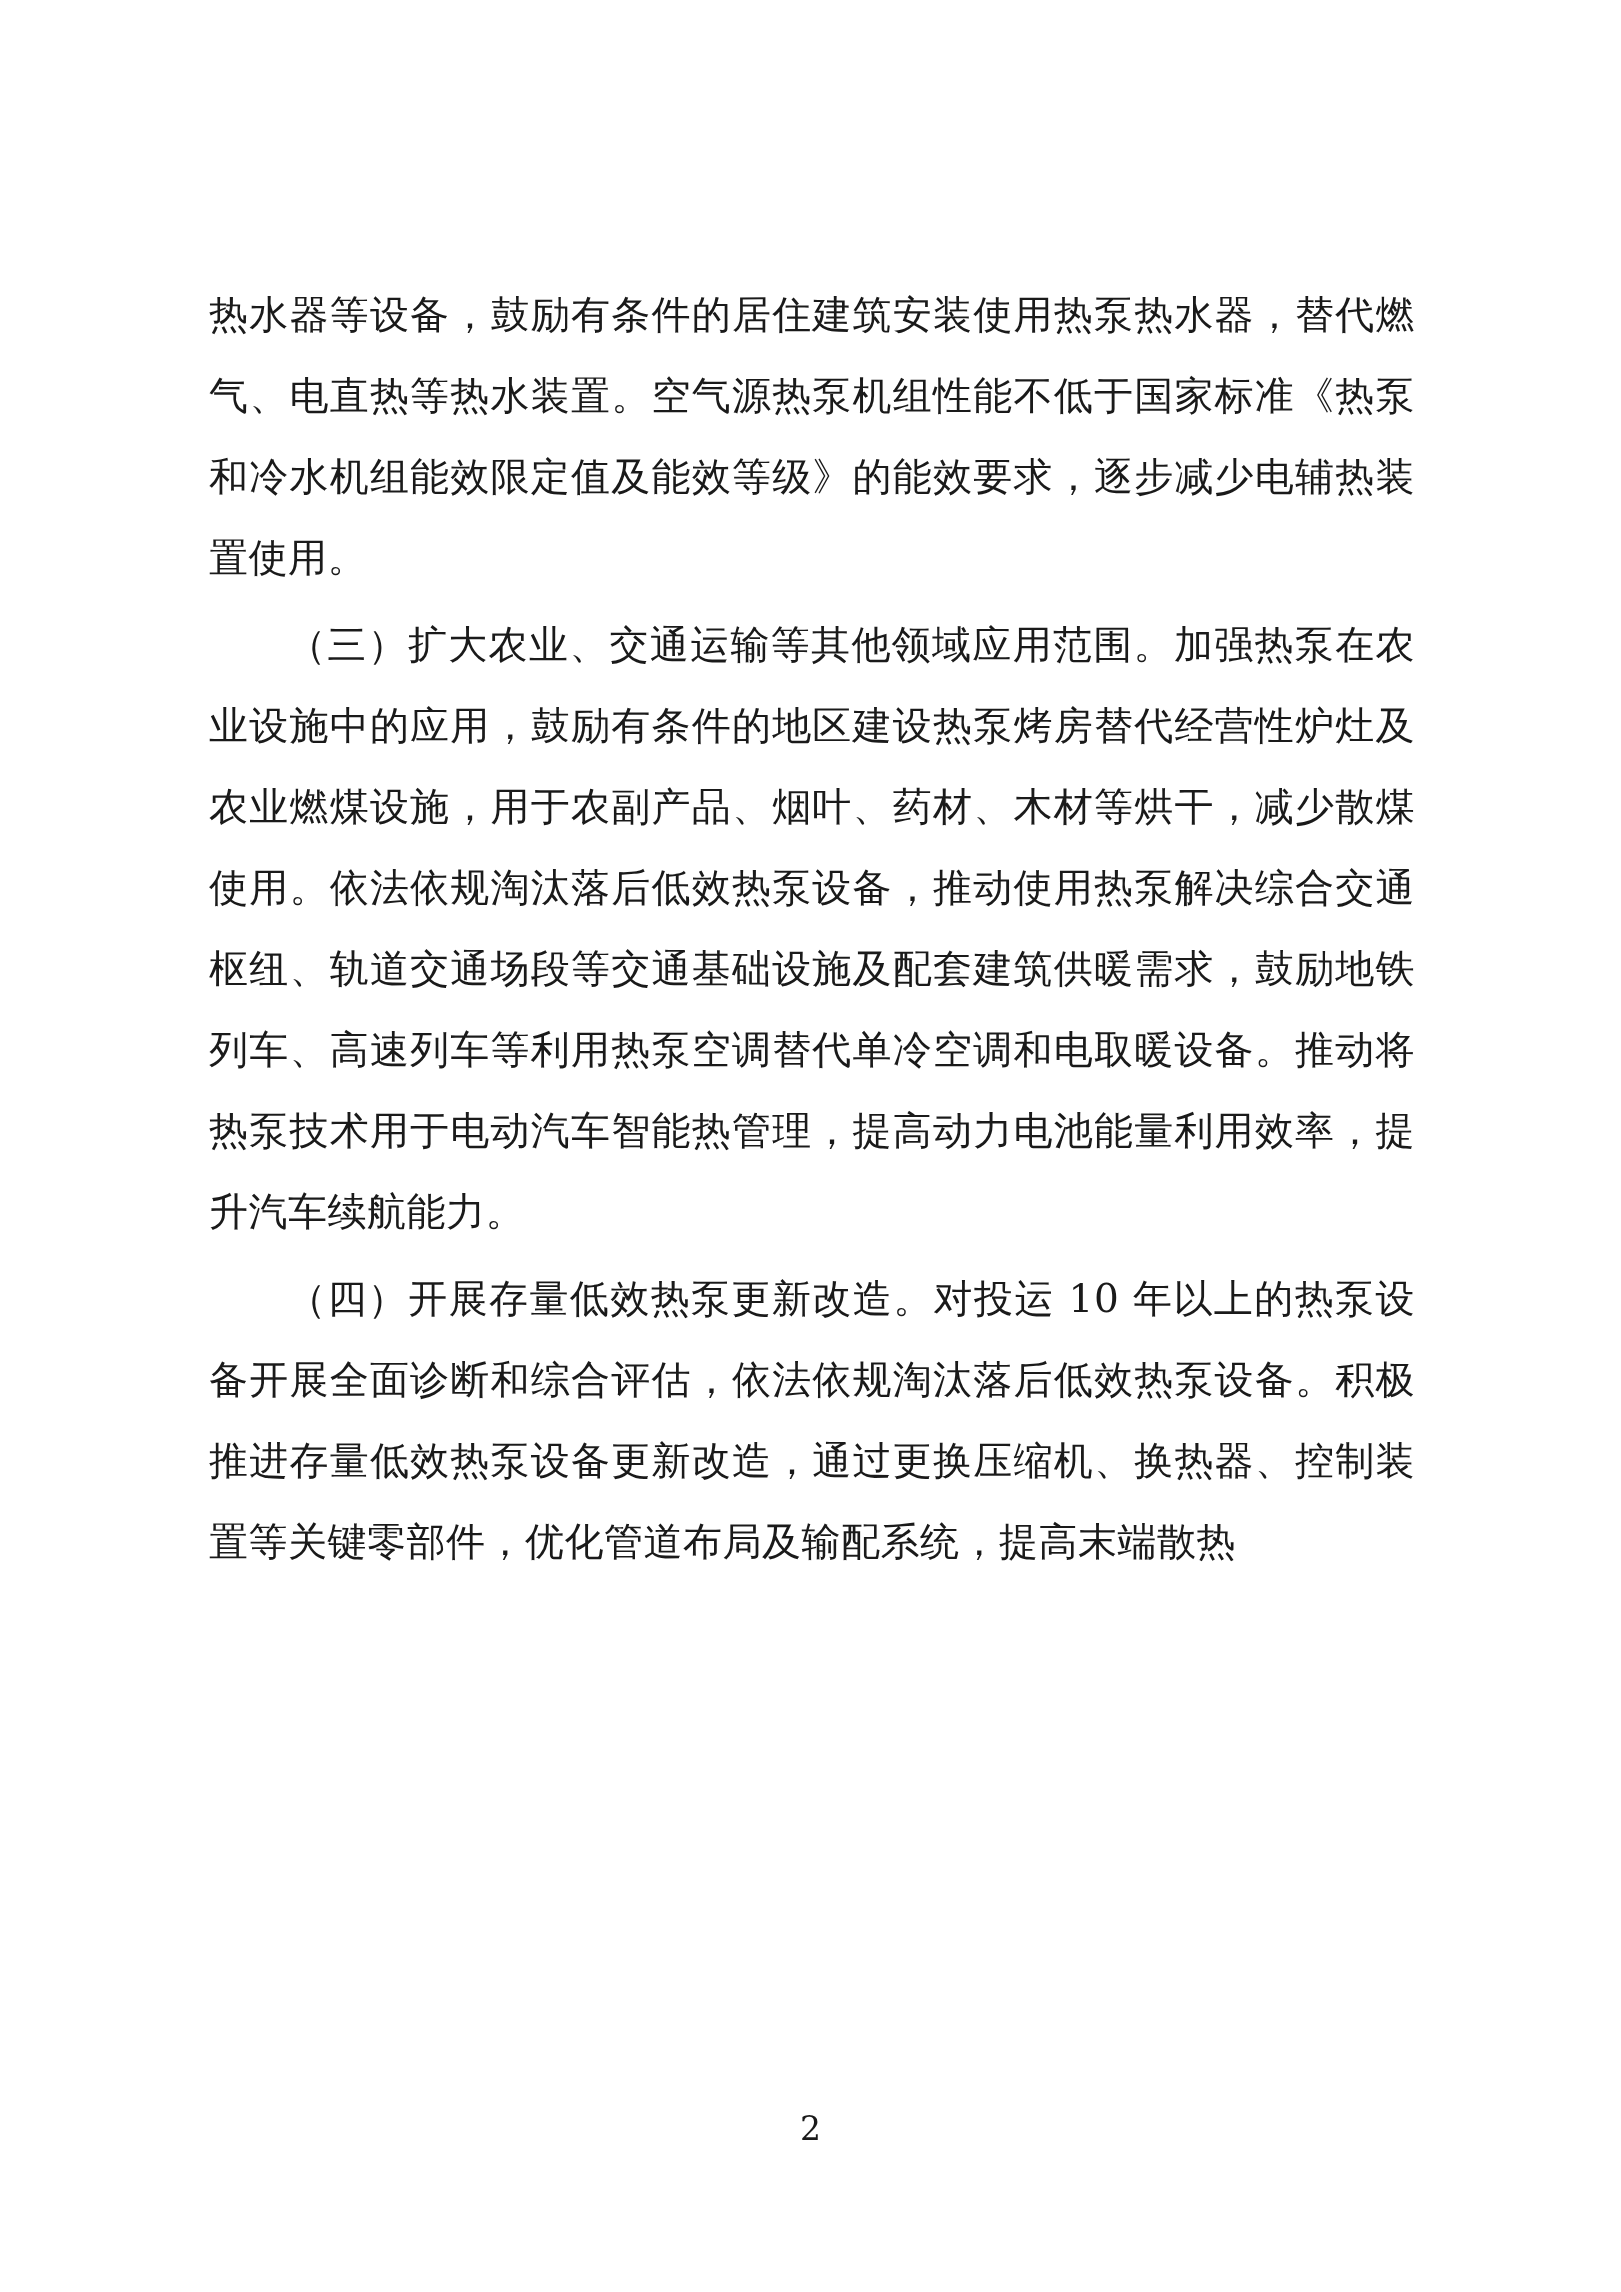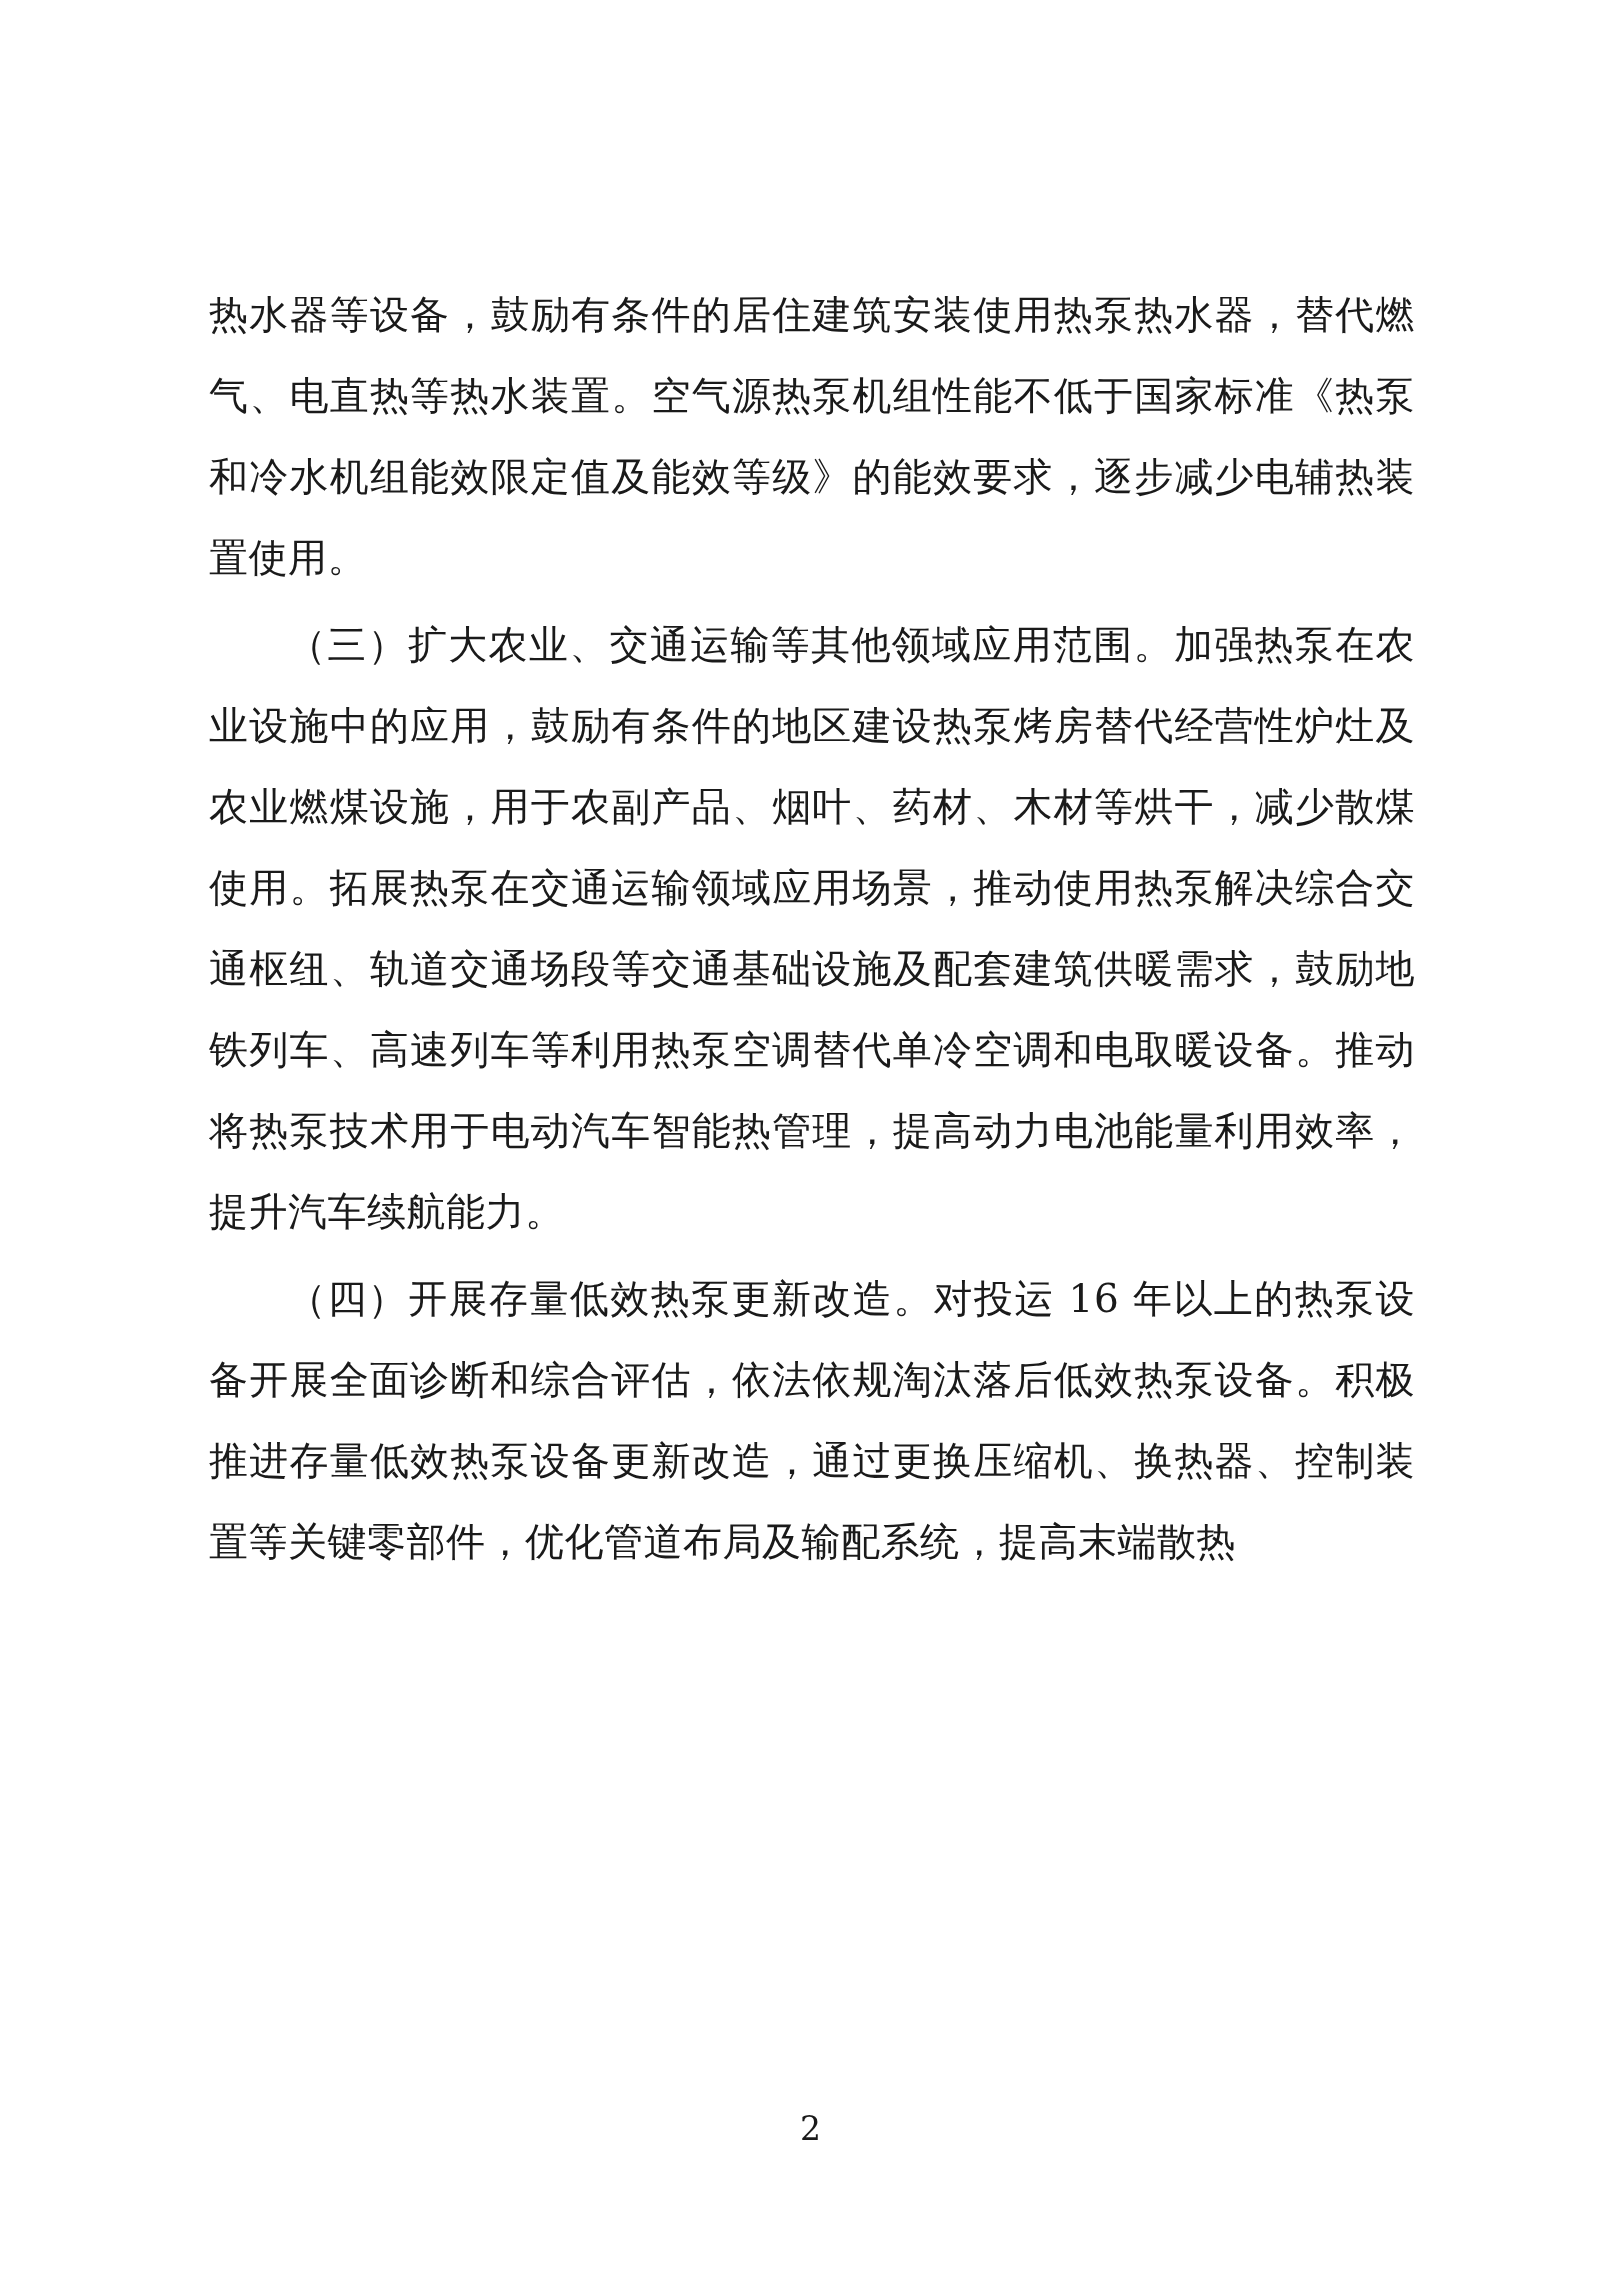--- a/index.html
+++ b/index.html
@@ -45,18 +45,18 @@
     color: #1a1a1a;
     font-family: "DejaVu Serif", "Liberation Serif", serif;
   }
 </style>
 </head>
 <body>
 
 <div class="page">
   <div class="content">
     <p class="para">热水器等设备，鼓励有条件的居住建筑安装使用热泵热水器，替代燃气、电直热等热水装置。空气源热泵机组性能不低于国家标准《热泵和冷水机组能效限定值及能效等级》的能效要求，逐步减少电辅热装置使用。</p>
-    <p class="para indent">（三）扩大农业、交通运输等其他领域应用范围。加强热泵在农业设施中的应用，鼓励有条件的地区建设热泵烤房替代经营性炉灶及农业燃煤设施，用于农副产品、烟叶、药材、木材等烘干，减少散煤使用。拓展热泵在交通运输领域应用场景，推动使用热泵解决综合交通枢纽、轨道交通场段等交通基础设施及配套建筑供暖需求，鼓励地铁列车、高速列车等利用热泵空调替代单冷空调和电取暖设备。推动将热泵技术用于电动汽车智能热管理，提高动力电池能量利用效率，提升汽车续航能力。</p>
-    <p class="para indent">（四）开展存量低效热泵更新改造。对投运 16 年以上的热泵设备开展全面诊断和综合评估，依法依规淘汰落后低效热泵设备。积极推进存量低效热泵设备更新改造，通过更换压缩机、换热器、控制装置等关键零部件，优化管道布局及输配系统，提高末端散热</p>
+    <p class="para indent">（三）扩大农业、交通运输等其他领域应用范围。加强热泵在农业设施中的应用，鼓励有条件的地区建设热泵烤房替代经营性炉灶及农业燃煤设施，用于农副产品、烟叶、药材、木材等烘干，减少散煤使用。依法依规淘汰落后低效热泵设备，推动使用热泵解决综合交通枢纽、轨道交通场段等交通基础设施及配套建筑供暖需求，鼓励地铁列车、高速列车等利用热泵空调替代单冷空调和电取暖设备。推动将热泵技术用于电动汽车智能热管理，提高动力电池能量利用效率，提升汽车续航能力。</p>
+    <p class="para indent">（四）开展存量低效热泵更新改造。对投运 10 年以上的热泵设备开展全面诊断和综合评估，依法依规淘汰落后低效热泵设备。积极推进存量低效热泵设备更新改造，通过更换压缩机、换热器、控制装置等关键零部件，优化管道布局及输配系统，提高末端散热</p>
   </div>
   <div class="page-number">2</div>
 </div>
 
 
 </body></html>

